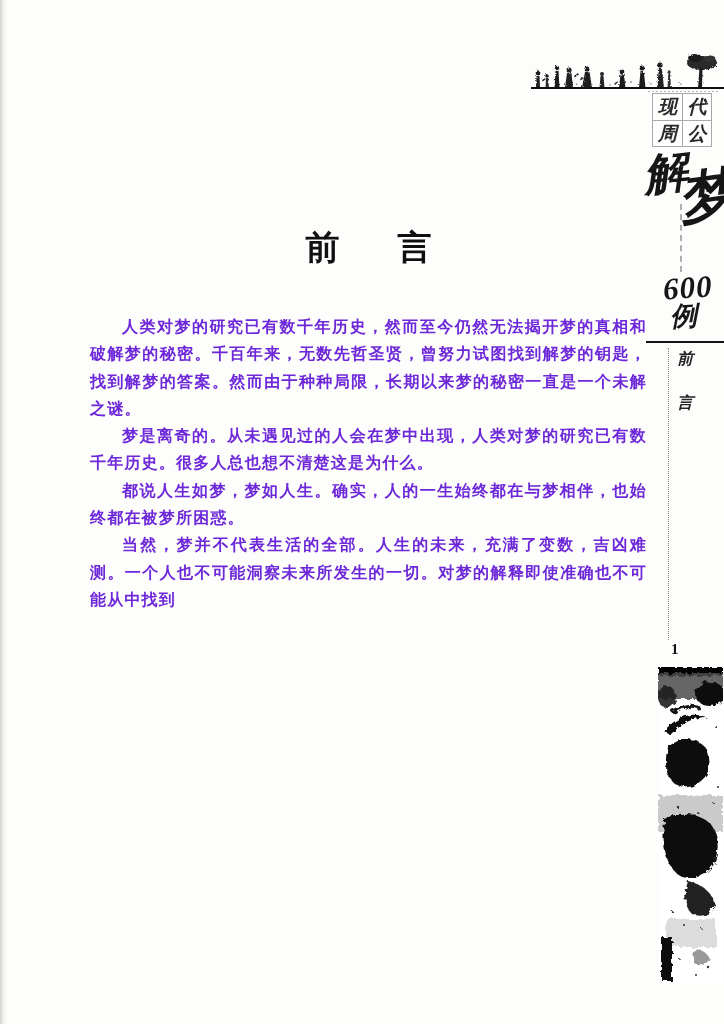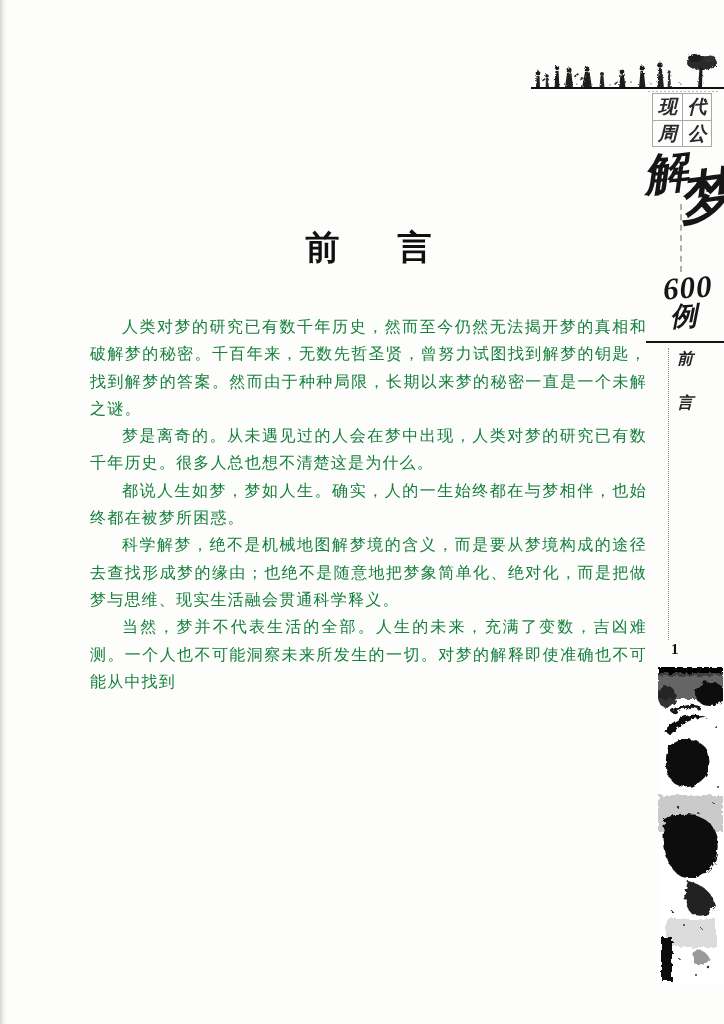--- a/index.html
+++ b/index.html
@@ -16,21 +16,21 @@
   
   .text-col{position:absolute;left:90px;top:206px;width:557px;margin-top:22px;}
   .title{
     margin:0 0 46px 0;text-align:center;
     font-size:34px;font-weight:bold;line-height:39px;color:#101010;
   }
   .title span{display:inline-block;margin:0 29px;}
   .paragraphs p{
     margin:0;text-indent:2em;
     font-size:16px;line-height:27.3px;letter-spacing:1.2px;
-    text-align:justify;color:#15803d;
+    text-align:justify;color:#6d28d9;font-weight:bold;
   }
   
   .series-grid{
     position:absolute;left:652px;top:93px;width:60px;height:54px;
     display:grid;grid-template-columns:1fr 1fr;grid-template-rows:1fr 1fr;
     border:1px solid #a8a8a8;box-sizing:border-box;background:rgba(255,255,255,.4);
   }
   .series-grid .cell{
     display:flex;align-items:center;justify-content:center;
     font-size:19px;font-weight:600;font-style:italic;color:#2a2a2a;
@@ -199,18 +199,17 @@
         <circle cx="60" cy="120" r="1"></circle>
     </g>
   </svg>
 
   <main class="text-col">
     <h1 class="title"><span>前</span><span>言</span></h1>
     <div class="paragraphs">
       <p>人类对梦的研究已有数千年历史，然而至今仍然无法揭开梦的真相和破解梦的秘密。千百年来，无数先哲圣贤，曾努力试图找到解梦的钥匙，找到解梦的答案。然而由于种种局限，长期以来梦的秘密一直是一个未解之谜。</p>
       <p>梦是离奇的。从未遇见过的人会在梦中出现，人类对梦的研究已有数千年历史。很多人总也想不清楚这是为什么。</p>
       <p>都说人生如梦，梦如人生。确实，人的一生始终都在与梦相伴，也始终都在被梦所困惑。</p>
-      <p>科学解梦，绝不是机械地图解梦境的含义，而是要从梦境构成的途径去查找形成梦的缘由；也绝不是随意地把梦象简单化、绝对化，而是把做梦与思维、现实生活融会贯通科学释义。</p>
       <p>当然，梦并不代表生活的全部。人生的未来，充满了变数，吉凶难测。一个人也不可能洞察未来所发生的一切。对梦的解释即使准确也不可能从中找到</p>
     </div>
   </main>
 
 </div>
 
 </body></html>

